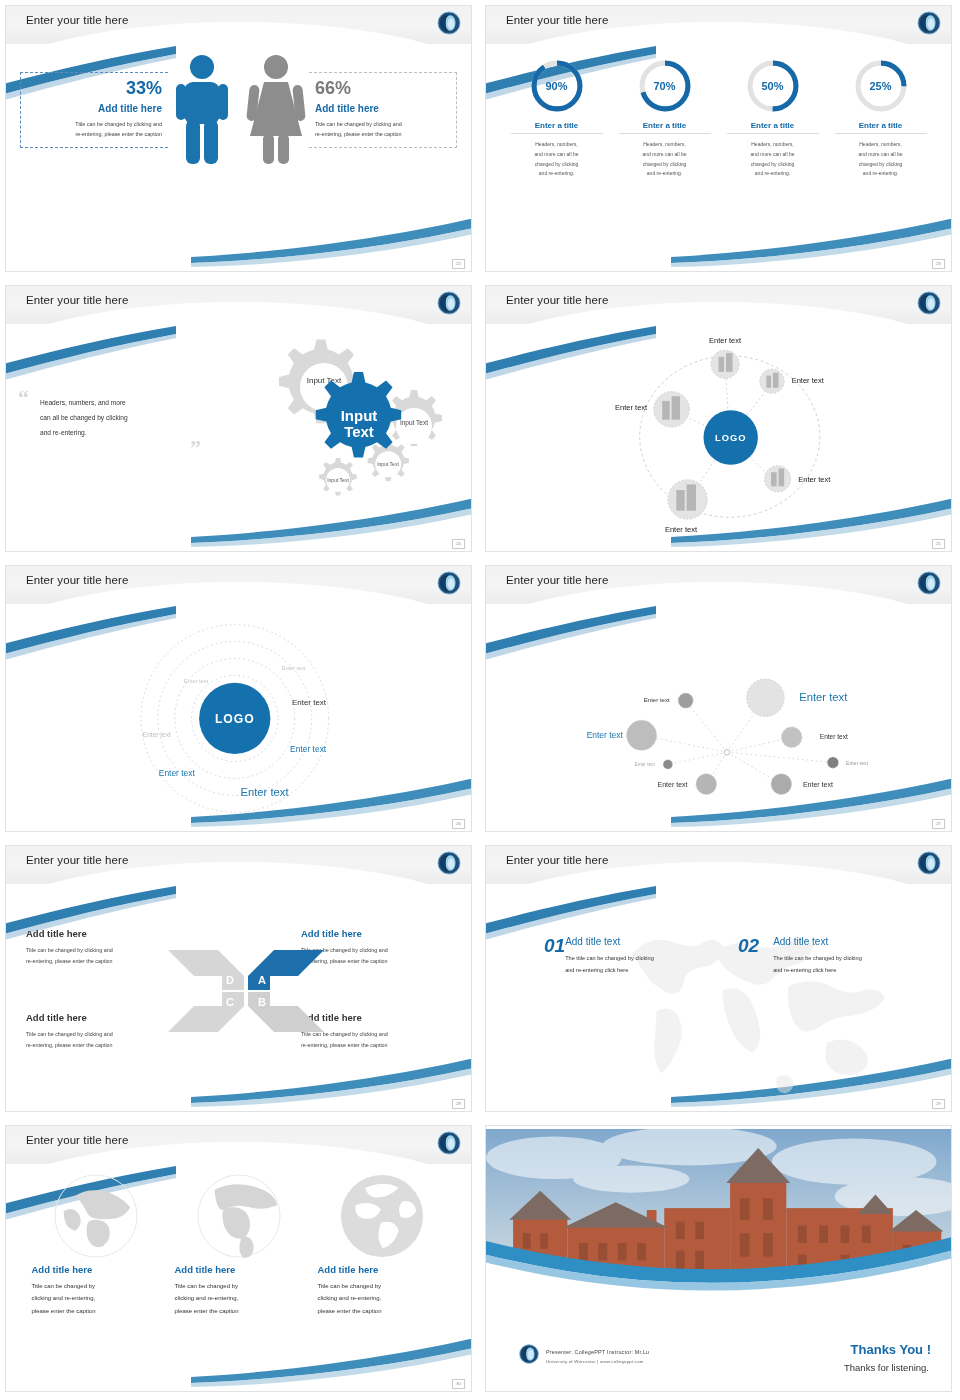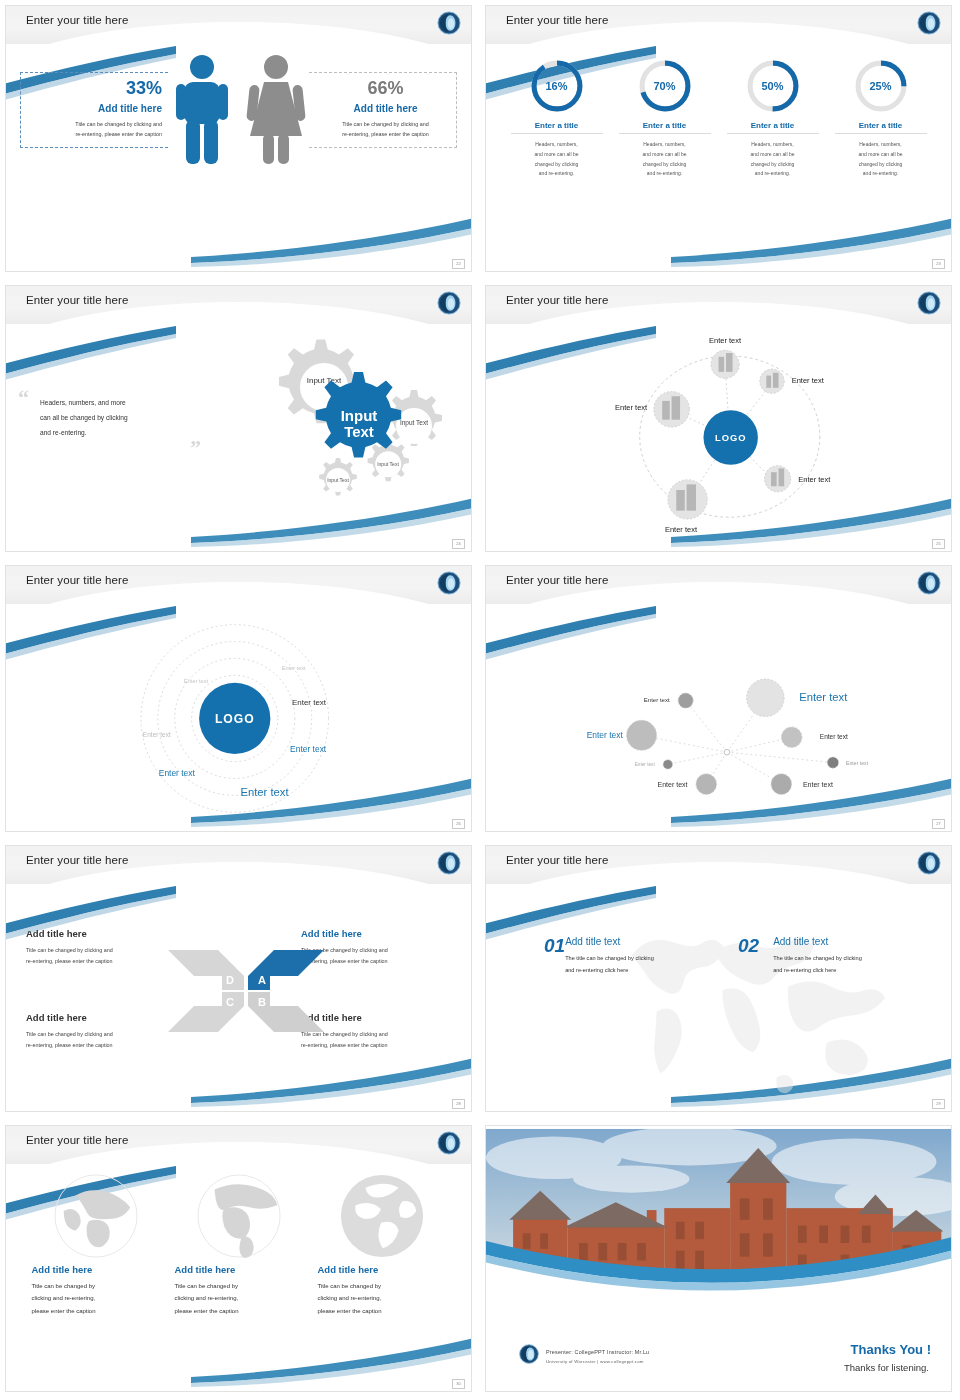--- a/index.html
+++ b/index.html
@@ -64,21 +64,21 @@
     display:flex; align-items:center; justify-content:center;
     line-height:1;
   }
   .body{
     position:absolute; left:0; top:38px; width:100%; bottom:0;
   }
 
   
   .s1-col{ position:absolute; top:28px; width:148px; }
   .s1-left{ left:14px; text-align:right; border-left:1px dashed #5a8dbb; border-top:1px dashed #5a8dbb; border-bottom:1px dashed #5a8dbb; padding:6px 6px 8px 0;}
-  .s1-right{ right:14px; text-align:center; border-right:1px dashed #bdbdbd; border-top:1px dashed #bdbdbd; border-bottom:1px dashed #bdbdbd; padding:6px 0 8px 6px;}
+  .s1-right{ right:14px; text-align:left; border-right:1px dashed #bdbdbd; border-top:1px dashed #bdbdbd; border-bottom:1px dashed #bdbdbd; padding:6px 0 8px 6px;}
   .pct{ font-size:18px; font-weight:700; line-height:1; }
   .pct.blue{ color:#1569a8; }
   .pct.grey{ color:#7a7a7a; }
   .sub-h{ font-size:10px; font-weight:700; color:#1569a8; margin-top:6px; }
   .sub-p{ font-size:5.4px; color:#444; line-height:1.85; margin-top:5px; }
   .figs{ position:absolute; left:0; right:0; top:10px; display:flex; justify-content:center; gap:14px; }
 
   
   .donuts{ position:absolute; left:0; right:0; top:14px; display:flex; justify-content:center; gap:16px; }
   .donut-cell{ width:92px; text-align:center; }
@@ -214,21 +214,21 @@
 
       <div class="body">
         <div class="donuts">
 
           <div class="donut-cell">
             <div class="donut-wrap">
               <svg viewBox="0 0 44 44" width="56" height="56">
                 <circle cx="22" cy="22" r="18" fill="none" stroke="#e2e2e2" stroke-width="4"></circle>
                 <circle cx="22" cy="22" r="18" fill="none" stroke="#1569a8" stroke-width="4" stroke-dasharray="101.8 113.1" transform="rotate(-90 22 22)" stroke-linecap="butt"></circle>
               </svg>
-              <div class="donut-val">16%</div>
+              <div class="donut-val">90%</div>
             </div>
             <div class="donut-title">Enter a title</div>
             <div class="donut-desc">
               <div>Headers, numbers,</div>
                 <div>and more can all be</div>
               <div>changed by clicking</div>
                 <div>and re-entering.</div>
             </div>
           </div>
 

